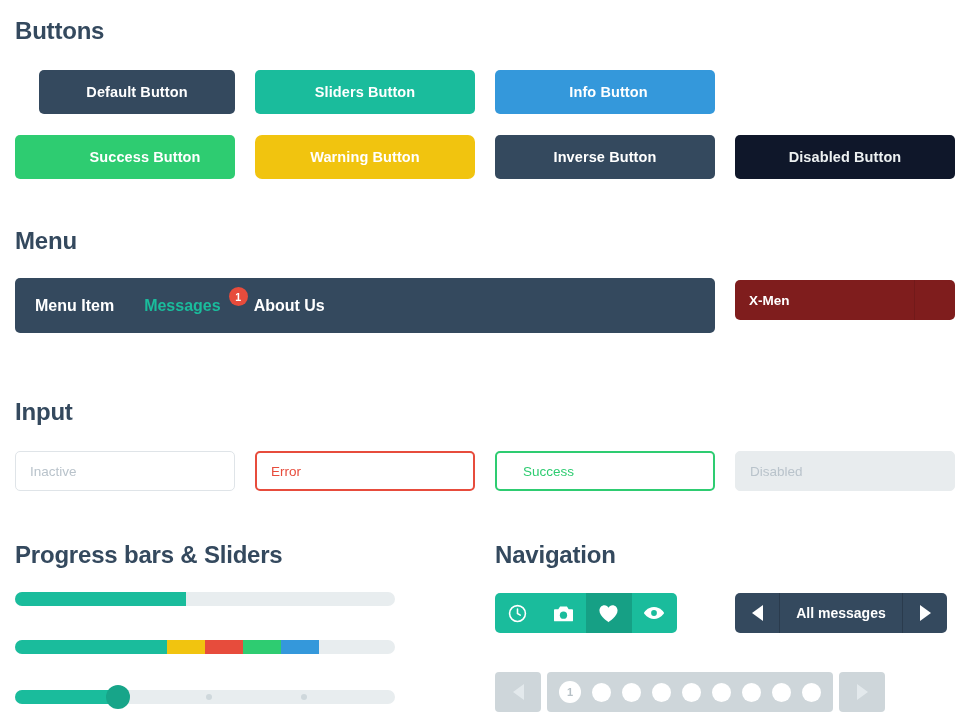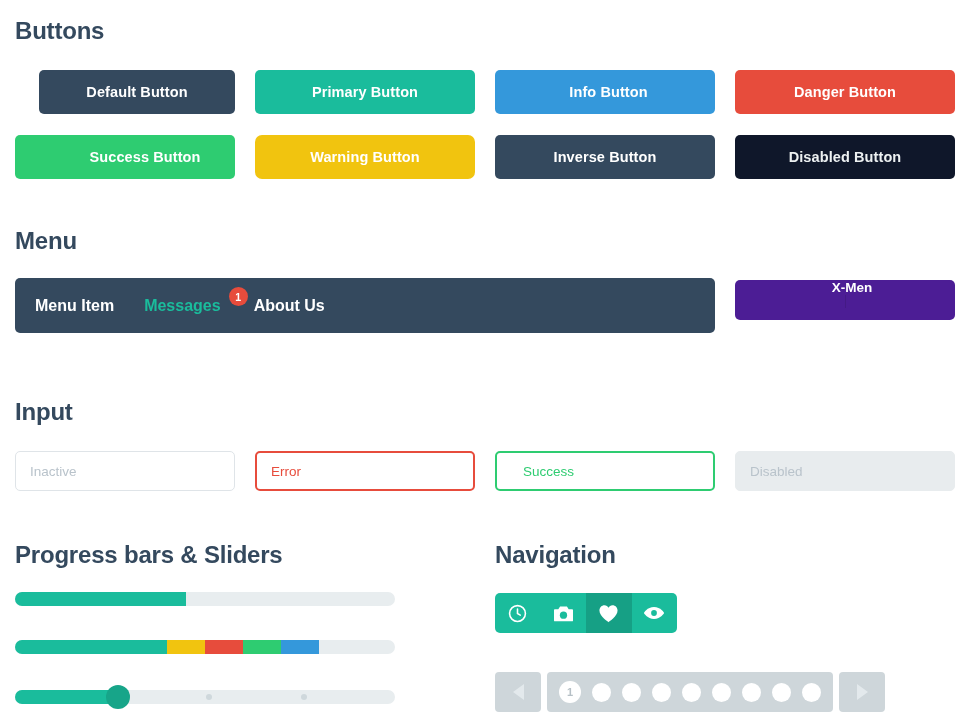--- a/index.html
+++ b/index.html
@@ -267,42 +267,41 @@
 </style>
 </head>
 <body>
 
 <div class="page">
 
   <div class="abs section-title" style="left:15px; top:17px;">Buttons</div>
 
   <div class="abs grid4" style="left:15px; top:70px;">
     <button class="btn btn-default" style="background: rgb(52, 73, 94); margin-left: 24px;">Default Button</button>
-    <button class="btn btn-primary" style="background: rgb(26, 188, 156);">Primary Button</button>
+    <button class="btn btn-primary" style="background: rgb(26, 188, 156);">Sliders Button</button>
     <button class="btn btn-info" style="background: rgb(52, 152, 219);">Info Button</button>
-    <button class="btn btn-danger" style="background: rgb(231, 76, 60);">Danger Button</button>
   </div>
 
   <div class="abs grid4" style="left:15px; top:135px;">
     <button class="btn btn-success" style="background: rgb(46, 204, 113); padding-left: 40px;">Success Button</button>
     <button class="btn btn-warning" style="background: rgb(241, 196, 15);">Warning Button</button>
     <button class="btn btn-inverse" style="background: rgb(52, 73, 94);">Inverse Button</button>
     <button class="btn btn-disabled" style="background: #0f172a;">Disabled Button</button>
   </div>
 
   <div class="abs section-title" style="left:15px; top:227px;">Menu</div>
 
   <div class="abs menubar" style="left:15px; top:278px;">
     <span class="menu-item">Menu Item</span>
     <span class="menu-item active">Messages</span>
     <span class="badge" style="background: rgb(231, 76, 60);">1</span>
     <span class="menu-item">About Us</span>
   </div>
 
-  <div class="abs select" style="left: 735px; top: 280px; background: #4c1d95; flex-direction: column;">
+  <div class="abs select" style="left: 735px; top: 280px; background: #7f1d1d;">
     <span class="select-label">X-Men</span>
     <span class="select-divider"></span>
     <span class="select-arrowzone"></span>
   </div>
 
   <div class="abs section-title" style="left:15px; top:398px;">Input</div>
 
   <div class="abs grid4" style="left:15px; top:451px;">
     <input class="inp" type="text" placeholder="Inactive" style="">
     <input class="inp inp-error" type="text" placeholder="Error" style="">
@@ -364,20 +363,29 @@
     <div class="iconbtn">
       <span>
         <svg width="22" height="16" viewBox="0 0 26 16">
           <path d="M13 1 C5 1 1 8 1 8 C1 8 5 15 13 15 C21 15 25 8 25 8 C25 8 21 1 13 1 z" fill="#ffffff"></path>
           <circle cx="13" cy="8" r="3.4" fill="#1abc9c"></circle>
         </svg>
       </span>
     </div>
   </div>
 
+  <div class="abs pager" style="left:735px; top:593px;">
+    <div class="pager-arrow">
+      <span class="tri-left"></span>
+    </div>
+    <div class="pager-label">All messages</div>
+    <div class="pager-arrow">
+      <span class="tri-right"></span>
+    </div>
+  </div>
 
   <div class="abs pagination" style="left:495px; top:672px;">
     <div class="pg-arrow">
       <span class="pg-tri-left"></span>
     </div>
     <div class="pg-dots" id="pg-dots">
         <div class="pg-dot">1</div>
         <div class="pg-dot small"></div>
         <div class="pg-dot small"></div>
         <div class="pg-dot small"></div>

